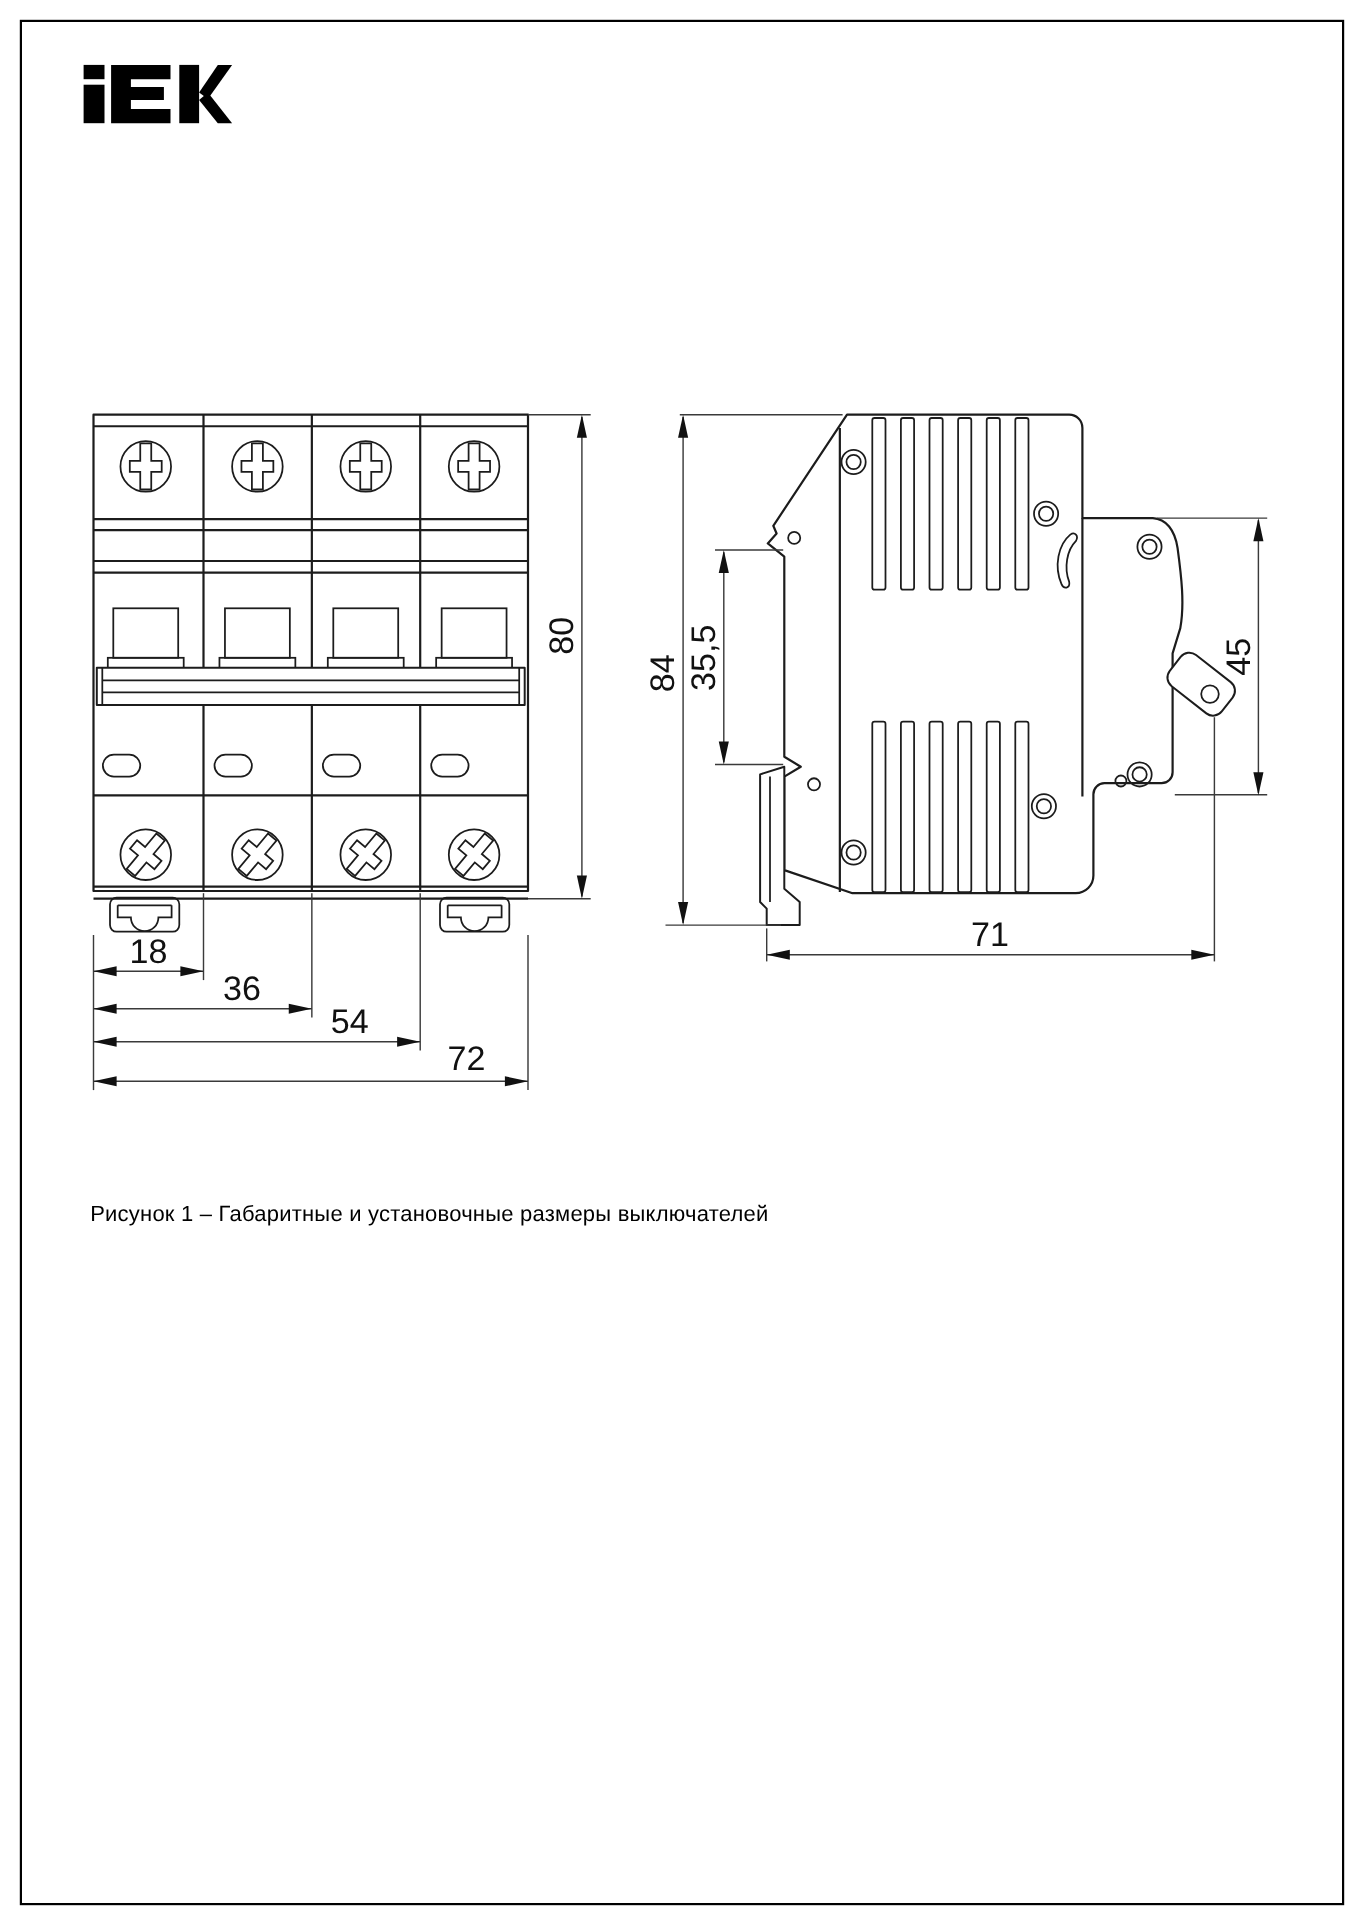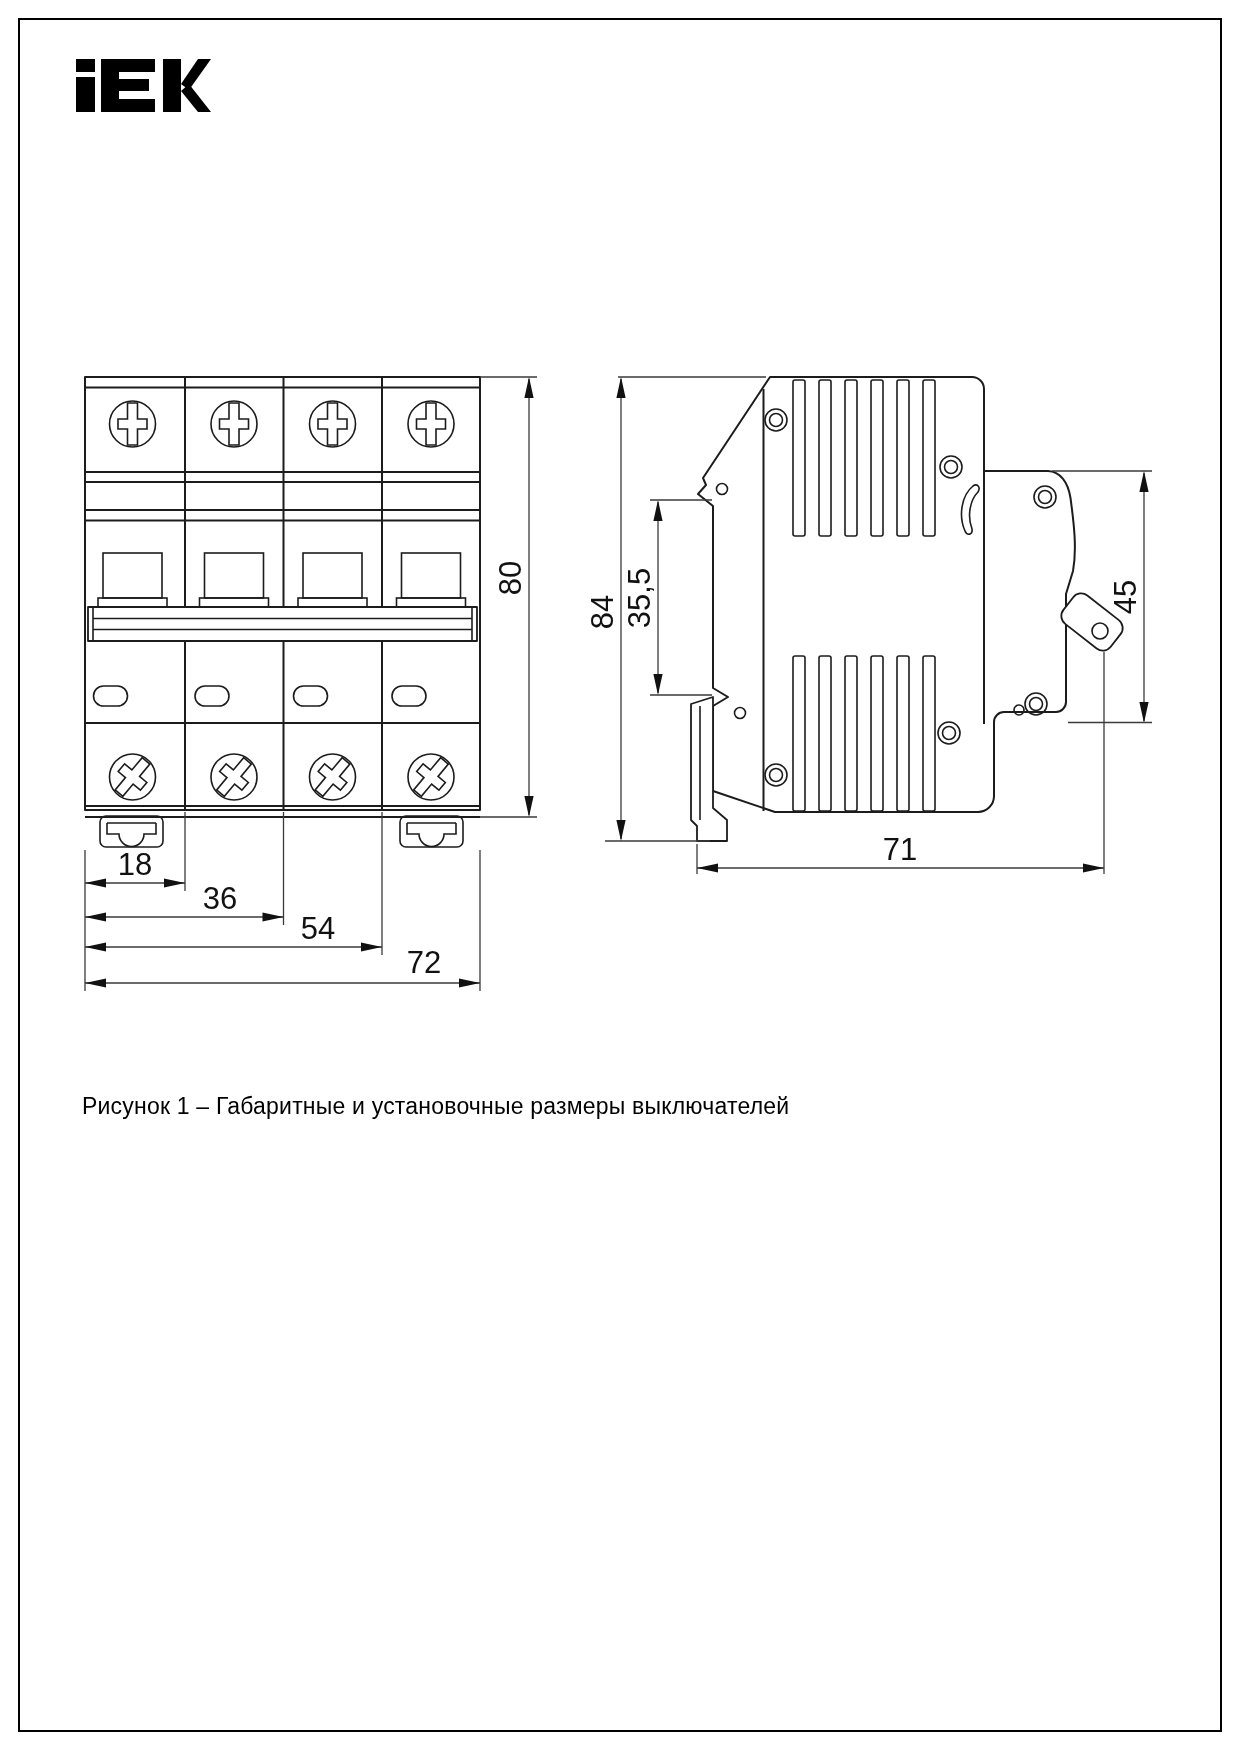--- a/index.html
+++ b/index.html
@@ -1,21 +1,21 @@
 <!DOCTYPE html>
 <html><head>
 <meta charset="utf-8">
 <style>
   html,body{margin:0;padding:0;background:#fff;}
   .page{position:relative;width:1240px;height:1750px;background:#fff;overflow:hidden;
         font-family:"Liberation Sans", sans-serif;}
   .page-border{position:absolute;left:18px;top:18px;right:18px;bottom:18px;
         border:2px solid #000;pointer-events:none;}
   .drawing-svg{position:absolute;left:0;top:0;}
-  .caption{position:absolute;left:82px;top:1093px;font-size:23px;color:#000;
+  .caption{position:absolute;left:82px;top:1093px;font-size:20px;color:#000;
         letter-spacing:0.2px;white-space:nowrap;}
   svg text{font-family:"Liberation Sans", sans-serif;font-size:31px;fill:#111;}
   .outline{stroke:#1c1c1c;stroke-width:2;fill:none;stroke-linejoin:round;}
   .detail{stroke:#1c1c1c;stroke-width:1.6;fill:none;}
   .dimline{stroke:#3a3a3a;stroke-width:1.3;fill:none;}
   .arrow{fill:#111;stroke:none;}
   .whitefill{fill:#fff;stroke:#1c1c1c;stroke-width:1.8;stroke-linejoin:round;}
 </style>
 </head>
 <body>

